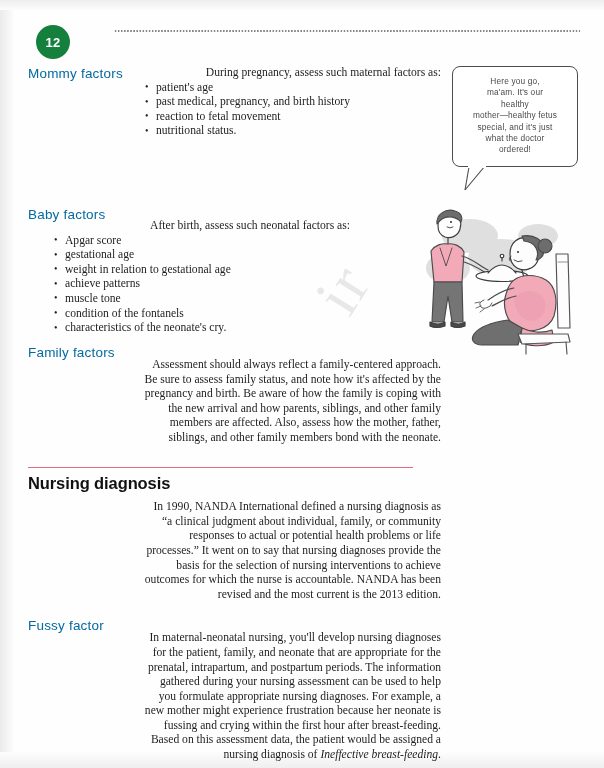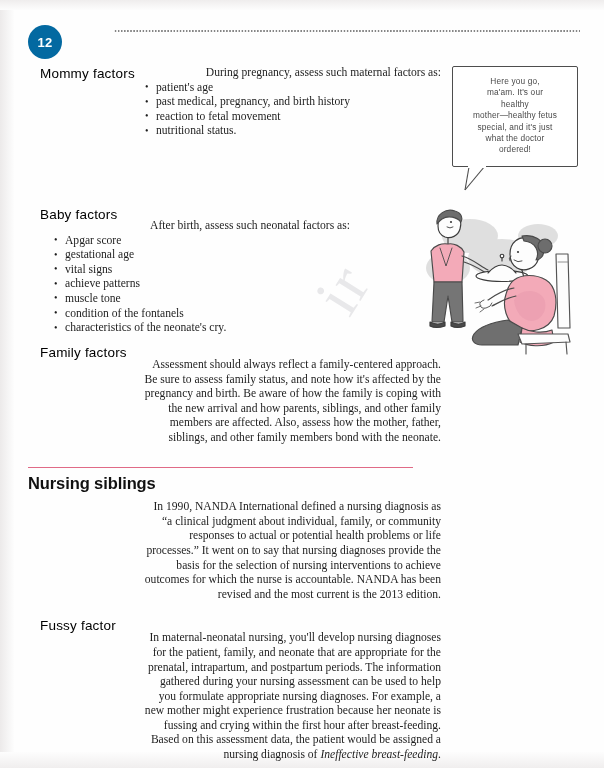--- a/index.html
+++ b/index.html
@@ -42,26 +42,26 @@
     position: absolute;
     left: 0; right: 0; bottom: 0;
     height: 16px;
     background: linear-gradient(to top, #f0eeee 0%, #fdfdfd 100%);
     pointer-events: none;
   }
 
   
   .page-number-badge {
     position: absolute;
-    left: 28px;
+    left: 36px;
     top: 25px;
     width: 34px;
     height: 34px;
     border-radius: 50%;
-    background: #0369a1;
+    background: #15803d;
     color: #ffffff;
     font-family: "Liberation Sans", sans-serif;
     font-size: 13px;
     font-weight: bold;
     display: flex;
     align-items: center;
     justify-content: center;
     letter-spacing: 0.3px;
   }
 
@@ -94,26 +94,26 @@
     right: 10px;
     bottom: 0;
   }
 
   .section {
     position: relative;
   }
 
   .side-head {
     position: absolute;
-    left: 12px;
+    left: 0;
     width: 112px;
     font-family: "Liberation Sans", sans-serif;
     font-size: 13.5px;
     font-weight: normal;
-    color: #000000;
+    color: #0369a1;
     letter-spacing: 0.2px;
     line-height: 1.15;
   }
 
   .body-col {
     margin-left: 115px;
     width: 298px;
   }
 
   .body-text {
@@ -170,21 +170,21 @@
   
   .balloon-wrap {
     position: absolute;
     left: 452px;
     top: 66px;
     width: 126px;
   }
   .balloon {
     position: relative;
     border: 1.1px solid #4d4d4d;
-    border-radius: 2px;
+    border-radius: 8px;
     background: #ffffff;
     padding: 9px 9px 10px 9px;
   }
   .balloon-text {
     font-family: "Liberation Sans", sans-serif;
     font-size: 8.3px;
     line-height: 11.4px;
     color: #4a4a4a;
     text-align: center;
     letter-spacing: 0.15px;
@@ -351,39 +351,39 @@
       </div>
     </div>
 
     <div class="section" style="margin-top:11px; min-height:138px;">
       <div class="side-head">Baby factors</div>
       <div class="body-col" style="padding-top:12px;margin-left:24px;">
         <div class="body-text">After birth, assess such neonatal factors as:</div>
         <ul class="bullets">
           <li>Apgar score</li>
           <li>gestational age</li>
-          <li>vital signs</li>
+          <li>weight in relation to gestational age</li>
           <li>achieve patterns</li>
           <li>muscle tone</li>
           <li>condition of the fontanels</li>
           <li>characteristics of the neonate's cry.</li>
         </ul>
       </div>
     </div>
 
     <div class="section" style="margin-top:0;">
       <div class="side-head">Family factors</div>
       <div class="body-col" style="padding-top:13px;">
         <div class="body-text">Assessment should always reflect a family-centered approach. Be sure to assess family status, and note how it's affected by the pregnancy and birth. Be aware of how the family is coping with the new arrival and how parents, siblings, and other family members are affected. Also, assess how the mother, father, siblings, and other family members bond with the neonate.</div>
       </div>
     </div>
 
     <div class="section" style="margin-top:21px;">
       <div class="major-rule"></div>
-      <div class="major-head">Nursing siblings</div>
+      <div class="major-head">Nursing diagnosis</div>
       <div class="body-col" style="margin-top:7px;">
         <div class="body-text">In 1990, NANDA International defined a nursing diagnosis as “a clinical judgment about individual, family, or community responses to actual or potential health problems or life processes.” It went on to say that nursing diagnoses provide the basis for the selection of nursing interventions to achieve outcomes for which the nurse is accountable. NANDA has been revised and the most current is the 2013 edition.</div>
       </div>
     </div>
 
     <div class="section" style="margin-top:16px;">
       <div class="side-head">Fussy factor</div>
       <div class="body-col" style="padding-top:13px;">
         <div class="body-text"><span>In maternal-neonatal nursing, you'll develop nursing diagnoses for the patient, family, and neonate that are appropriate for the prenatal, intrapartum, and postpartum periods. The information gathered during your nursing assessment can be used to help you formulate appropriate nursing diagnoses. For example, a new mother might experience frustration because her neonate is fussing and crying within the first hour after breast-feeding. Based on this assessment data, the patient would be assigned a nursing diagnosis of </span><span class="italic">Ineffective breast-feeding</span><span>.</span></div>
       </div>

